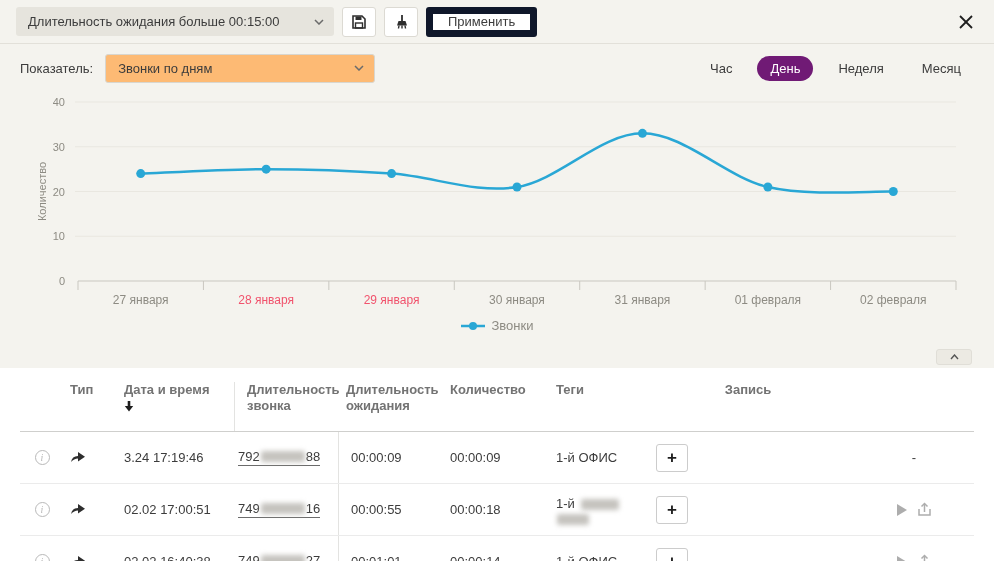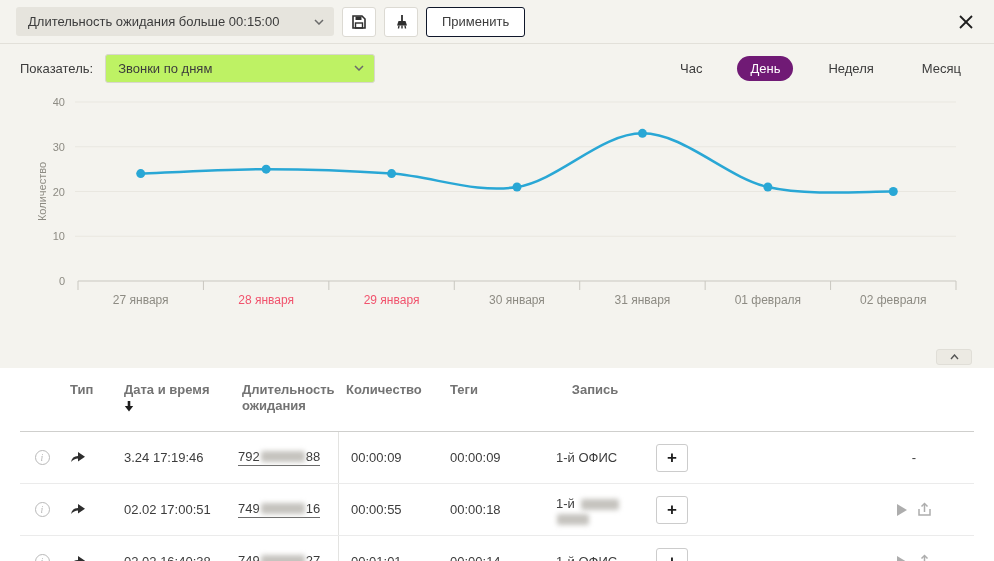--- a/index.html
+++ b/index.html
@@ -7,32 +7,32 @@
   .app { width:994px; height:561px; background:#fff; overflow:hidden; position:relative; margin:0 auto; }
 
   
   .topbar { height:44px; background:#f4f3ee; border-bottom:1px solid #e2e0d9;
             display:flex; align-items:center; padding:0 16px; gap:8px; }
   .filter-select { width:318px; height:29px; background:#e6e4dd; border-radius:3px;
             display:flex; align-items:center; justify-content:space-between;
             padding:0 10px 0 12px; font-size:13px; color:#3c3c3c; cursor:pointer; }
   .icon-btn { width:34px; height:30px; background:#fff; border:1px solid #dcdad3; border-radius:3px;
             display:flex; align-items:center; justify-content:center; cursor:pointer; }
-  .apply-btn { height:30px; background:#fff; border:1px solid #0f172a; border-radius:3px;
+  .apply-btn { height:30px; background:#fff; border:7px solid #0f172a; border-radius:3px;
             padding:0 15px; font-size:13px; color:#3c3c3c; cursor:pointer;
             font-family:"Liberation Sans", sans-serif; }
   .close-x { margin-left:auto; cursor:pointer; padding:4px; display:flex; }
 
   
   .controls { height:48px; background:#f4f3ee; display:flex; align-items:center; padding:0 20px; }
   .metric-label { font-size:13px; color:#3c3c3c; margin-right:12px; }
-  .metric-select { width:270px; height:29px; background:#bef264; border:1px solid #d8d6cf; border-radius:3px;
+  .metric-select { width:270px; height:29px; background:#fdba74; border:1px solid #d8d6cf; border-radius:3px;
             display:flex; align-items:center; justify-content:space-between;
             padding:0 10px 0 12px; font-size:13px; color:#3c3c3c; cursor:pointer; }
-  .period-tabs { margin-left:auto; display:flex; align-items:center; gap:22px;justify-content:space-between; }
+  .period-tabs { margin-left:auto; display:flex; align-items:center; gap:12px;justify-content:space-between; }
   .tab { font-size:13px; color:#3c3c3c; padding:5px 13px; border-radius:14px; cursor:pointer; }
   .tab.active { background:#701a75; color:#fff; }
 
   
   .chart-section { height:276px; background:#f4f3ee; position:relative; }
   .chart-section svg text { font-family:"Liberation Sans", sans-serif; }
   .legend { display:flex; align-items:center; justify-content:center; gap:7px; margin-top:6px; }
   .legend-label { font-size:13px; color:#8d8b83; }
   .collapse-btn { position:absolute; right:22px; bottom:3px; width:36px; height:16px;
             background:#eceae3; border:1px solid #e0ded7; border-radius:3px;
@@ -156,39 +156,47 @@
         <text x="893.2857142857143" y="212" text-anchor="middle" font-size="12" fill="#8d8b83">02 февраля</text>
         <path d="M140.71428571428572 81.60000000000001 C161.61904761904762 80.85416666666667 224.33333333333331 77.125 266.1428571428571 77.125 C307.9523809523809 77.125 349.76190476190476 78.61666666666667 391.57142857142856 81.60000000000001 C433.38095238095235 84.58333333333334 475.1904761904762 101.73749999999998 517 95.02499999999999 C558.8095238095239 88.3125 600.6190476190476 41.32500000000002 642.4285714285714 41.32500000000002 C684.2380952380953 41.32500000000002 726.047619047619 85.32916666666667 767.8571428571429 95.02499999999999 C809.6666666666667 104.72083333333332 872.3809523809524 98.75416666666666 893.2857142857143 99.5" fill="none" stroke="#29a7d5" stroke-width="2.5"></path>
         <circle cx="140.71428571428572" cy="81.60000000000001" r="4.5" fill="#29a7d5"></circle>
         <circle cx="266.1428571428571" cy="77.125" r="4.5" fill="#29a7d5"></circle>
         <circle cx="391.57142857142856" cy="81.60000000000001" r="4.5" fill="#29a7d5"></circle>
         <circle cx="517" cy="95.02499999999999" r="4.5" fill="#29a7d5"></circle>
         <circle cx="642.4285714285714" cy="41.32500000000002" r="4.5" fill="#29a7d5"></circle>
         <circle cx="767.8571428571429" cy="95.02499999999999" r="4.5" fill="#29a7d5"></circle>
         <circle cx="893.2857142857143" cy="99.5" r="4.5" fill="#29a7d5"></circle>
       </svg>
+    <div class="legend">
+      <svg width="24" height="10" viewBox="0 0 24 10">
+        <line x1="0" y1="5" x2="24" y2="5" stroke="#29a7d5" stroke-width="2.5"></line>
+        <circle cx="12" cy="5" r="4" fill="#29a7d5"></circle>
+      </svg>
+      <span class="legend-label">Звонки</span>
+    </div>
     <div class="collapse-btn">
       <svg width="9" height="6" viewBox="0 0 9 6">
         <polyline points="1,5 4.5,1 8,5" fill="none" stroke="#555" stroke-width="1.4"></polyline>
       </svg>
     </div>
   </div>
 
   <div class="table-section">
 
     <div class="tgrid thead">
       <div class="th"></div>
       <div class="th c-type">Тип</div>
       <div class="th c-dt">
         <div>Дата и время</div>
         <svg class="sort-arrow" width="10" height="11" viewBox="0 0 10 11">
           <line x1="5" y1="0" x2="5" y2="6" stroke="#1e1e1e" stroke-width="2.6"></line>
           <polygon points="0.8,5 9.2,5 5,10.5" fill="#1e1e1e"></polygon>
         </svg>
       </div>
+      <div class="th c-call">Длительность звонка</div>
       <div class="th c-wait">Длительность ожидания</div>
       <div class="th c-emp">Количество</div>
       <div class="th c-tags">Теги</div>
       <div class="th h-rec">Запись</div>
     </div>
 
     <div class="tgrid trow">
       <div class="cell c-info">
           <span class="info-icon">i</span>
         </div>

